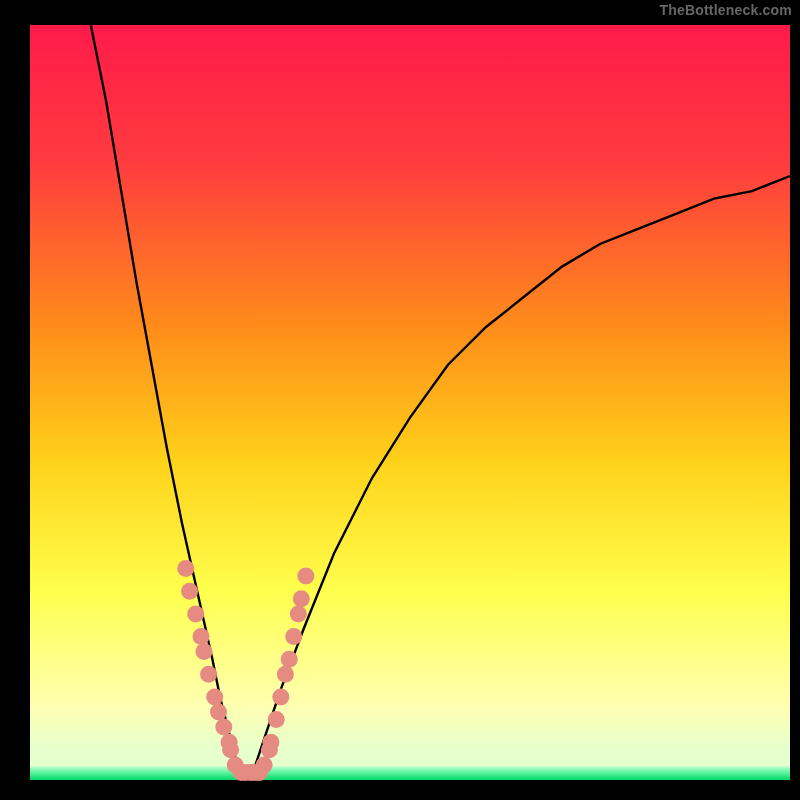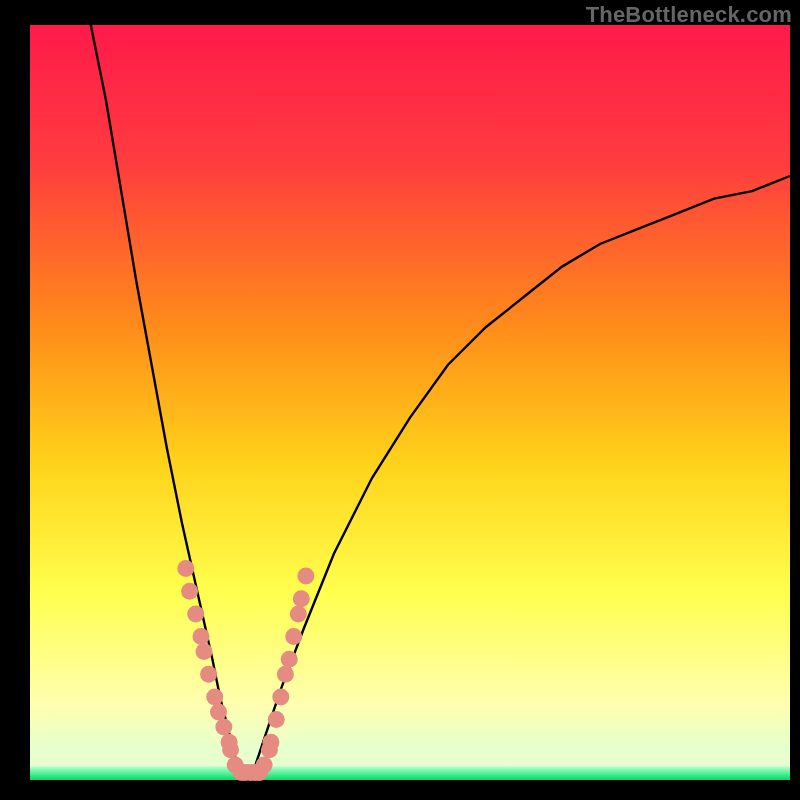--- a/index.html
+++ b/index.html
@@ -13,21 +13,21 @@
   }
   .chart-wrapper {
     position: relative;
     width: 800px;
     height: 800px;
   }
   .watermark {
     position: absolute;
     top: 2px;
     right: 8px;
-    font-size: 22px;
+    font-size: 14px;
     font-weight: 600;
     color: #666;
     letter-spacing: 0.2px;
     z-index: 10;
   }
   svg {
     display: block;
   }
 </style>
 </head>

